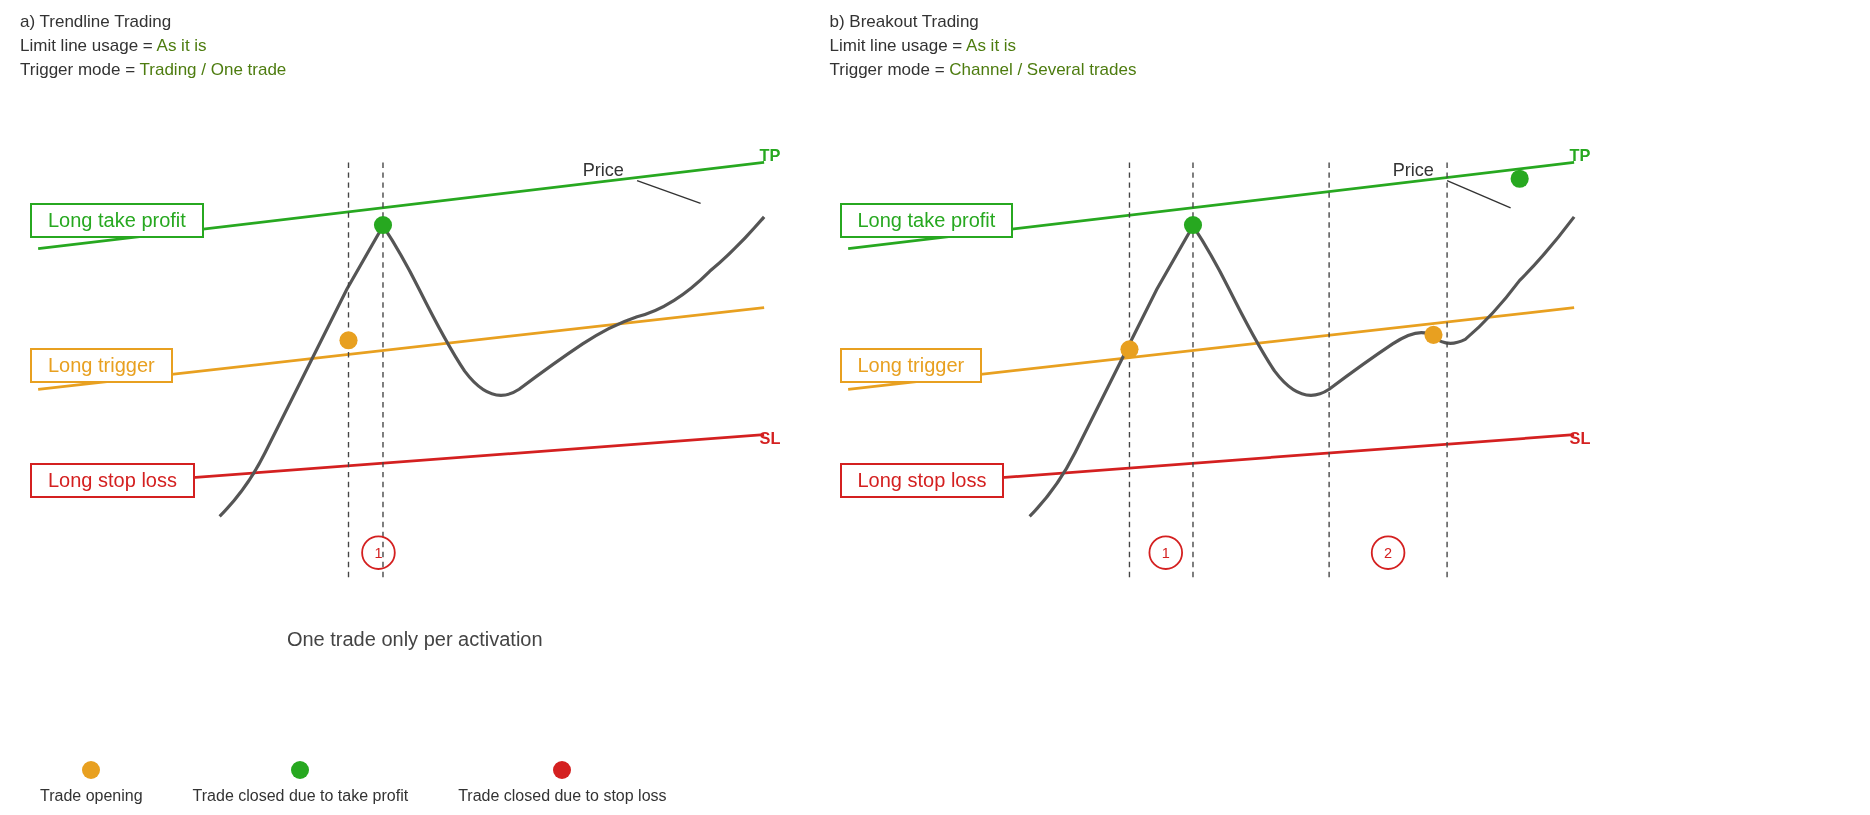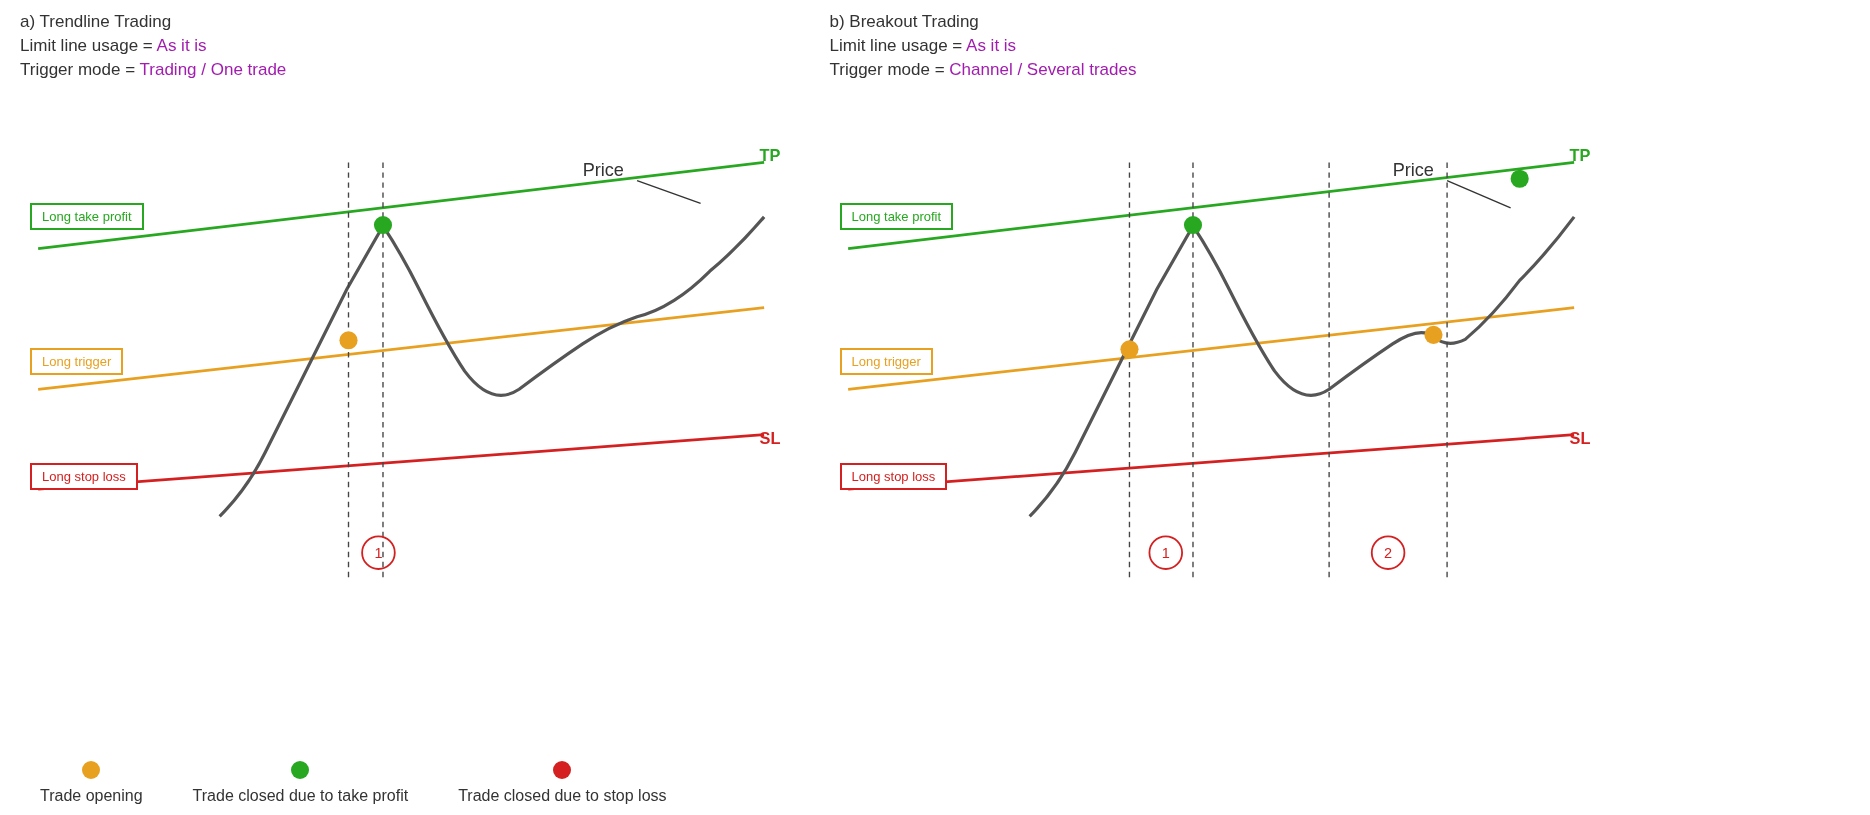--- a/index.html
+++ b/index.html
@@ -27,31 +27,31 @@
       flex: 1;
       position: relative;
       height: 620px;
     }
     .chart-title {
       font-size: 17px;
       color: #333;
       margin-bottom: 2px;
       line-height: 1.4;
     }
-    .chart-title .red-text { color: #a21caf; }
+    .chart-title .red-text { color: #4d7c0f; }
     .chart-svg-area {
       position: relative;
       width: 100%;
       height: 540px;
     }
     .label-box {
       position: absolute;
       border: 2px solid;
-      padding: 4px 10px;
-      font-size: 13px;
+      padding: 4px 16px;
+      font-size: 20px;
       font-weight: 500;
       background: #fff;
     }
     .label-box.green {
       border-color: #27a820;
       color: #27a820;
     }
     .label-box.orange {
       border-color: #e8a020;
       color: #e8a020;
@@ -147,20 +147,23 @@
         <div class="label-box green" style="position:absolute; top:120px; left:10px;">
           <span>Long take profit</span>
         </div>
         <div class="label-box orange" style="position:absolute; top:265px; left:10px;">
           <span>Long trigger</span>
         </div>
         <div class="label-box red" style="position:absolute; top:380px; left:10px;">
           <span>Long stop loss</span>
         </div>
       </div>
+      <div class="chart-caption">
+        <span>One trade only per activation</span>
+      </div>
     </div>
 
     <div class="chart-panel">
       <div class="chart-title">
         <span>b) Breakout Trading</span><br>
         <span>Limit line usage = </span><span class="red-text">As it is</span><br>
         <span>Trigger mode = </span><span class="red-text">Channel / Several trades</span>
       </div>
       <div class="chart-svg-area">
         <svg width="100%" height="540" viewBox="0 0 870 540">

